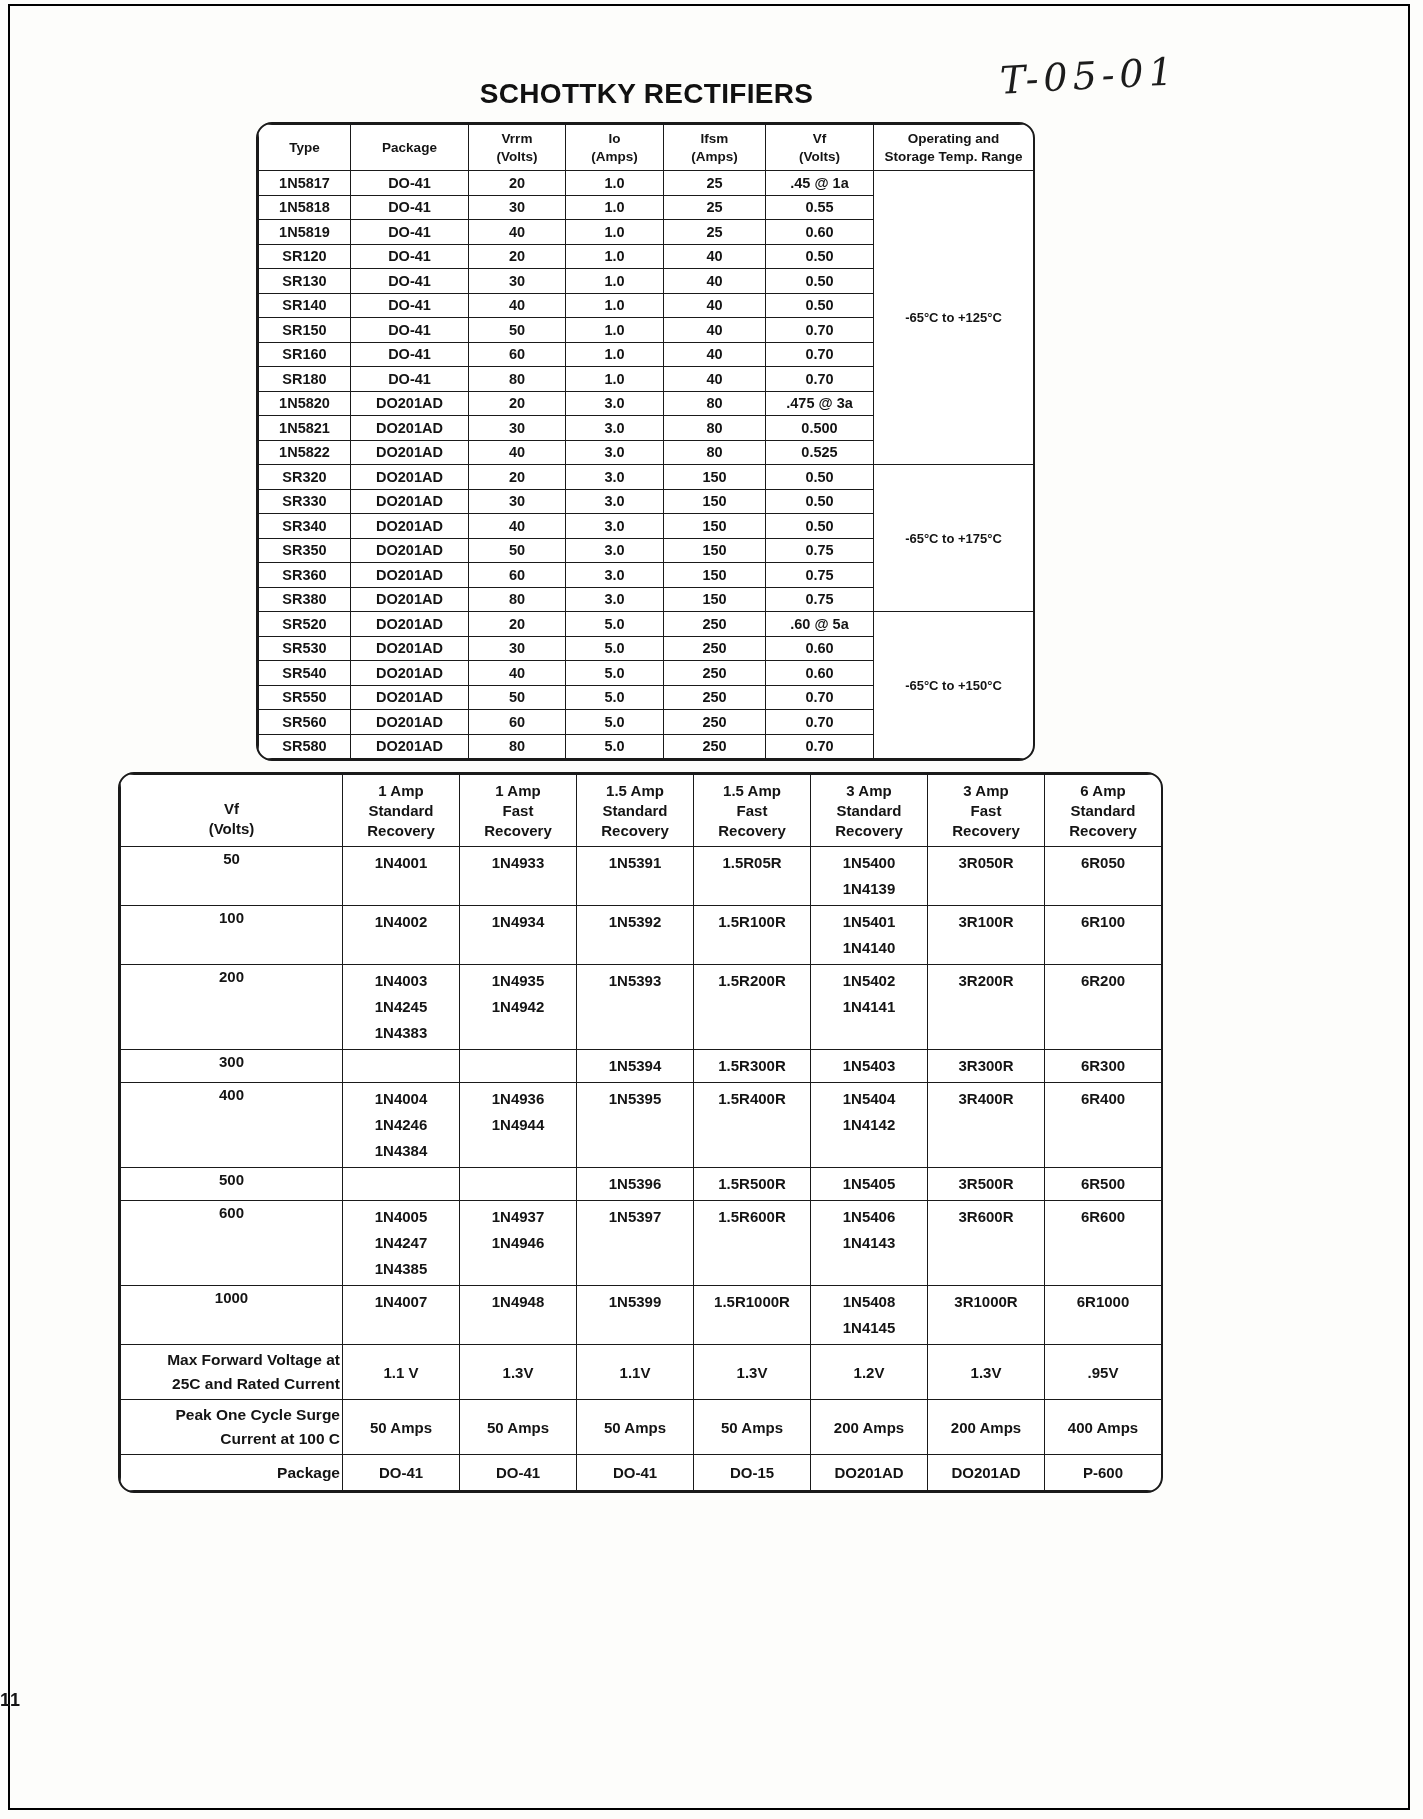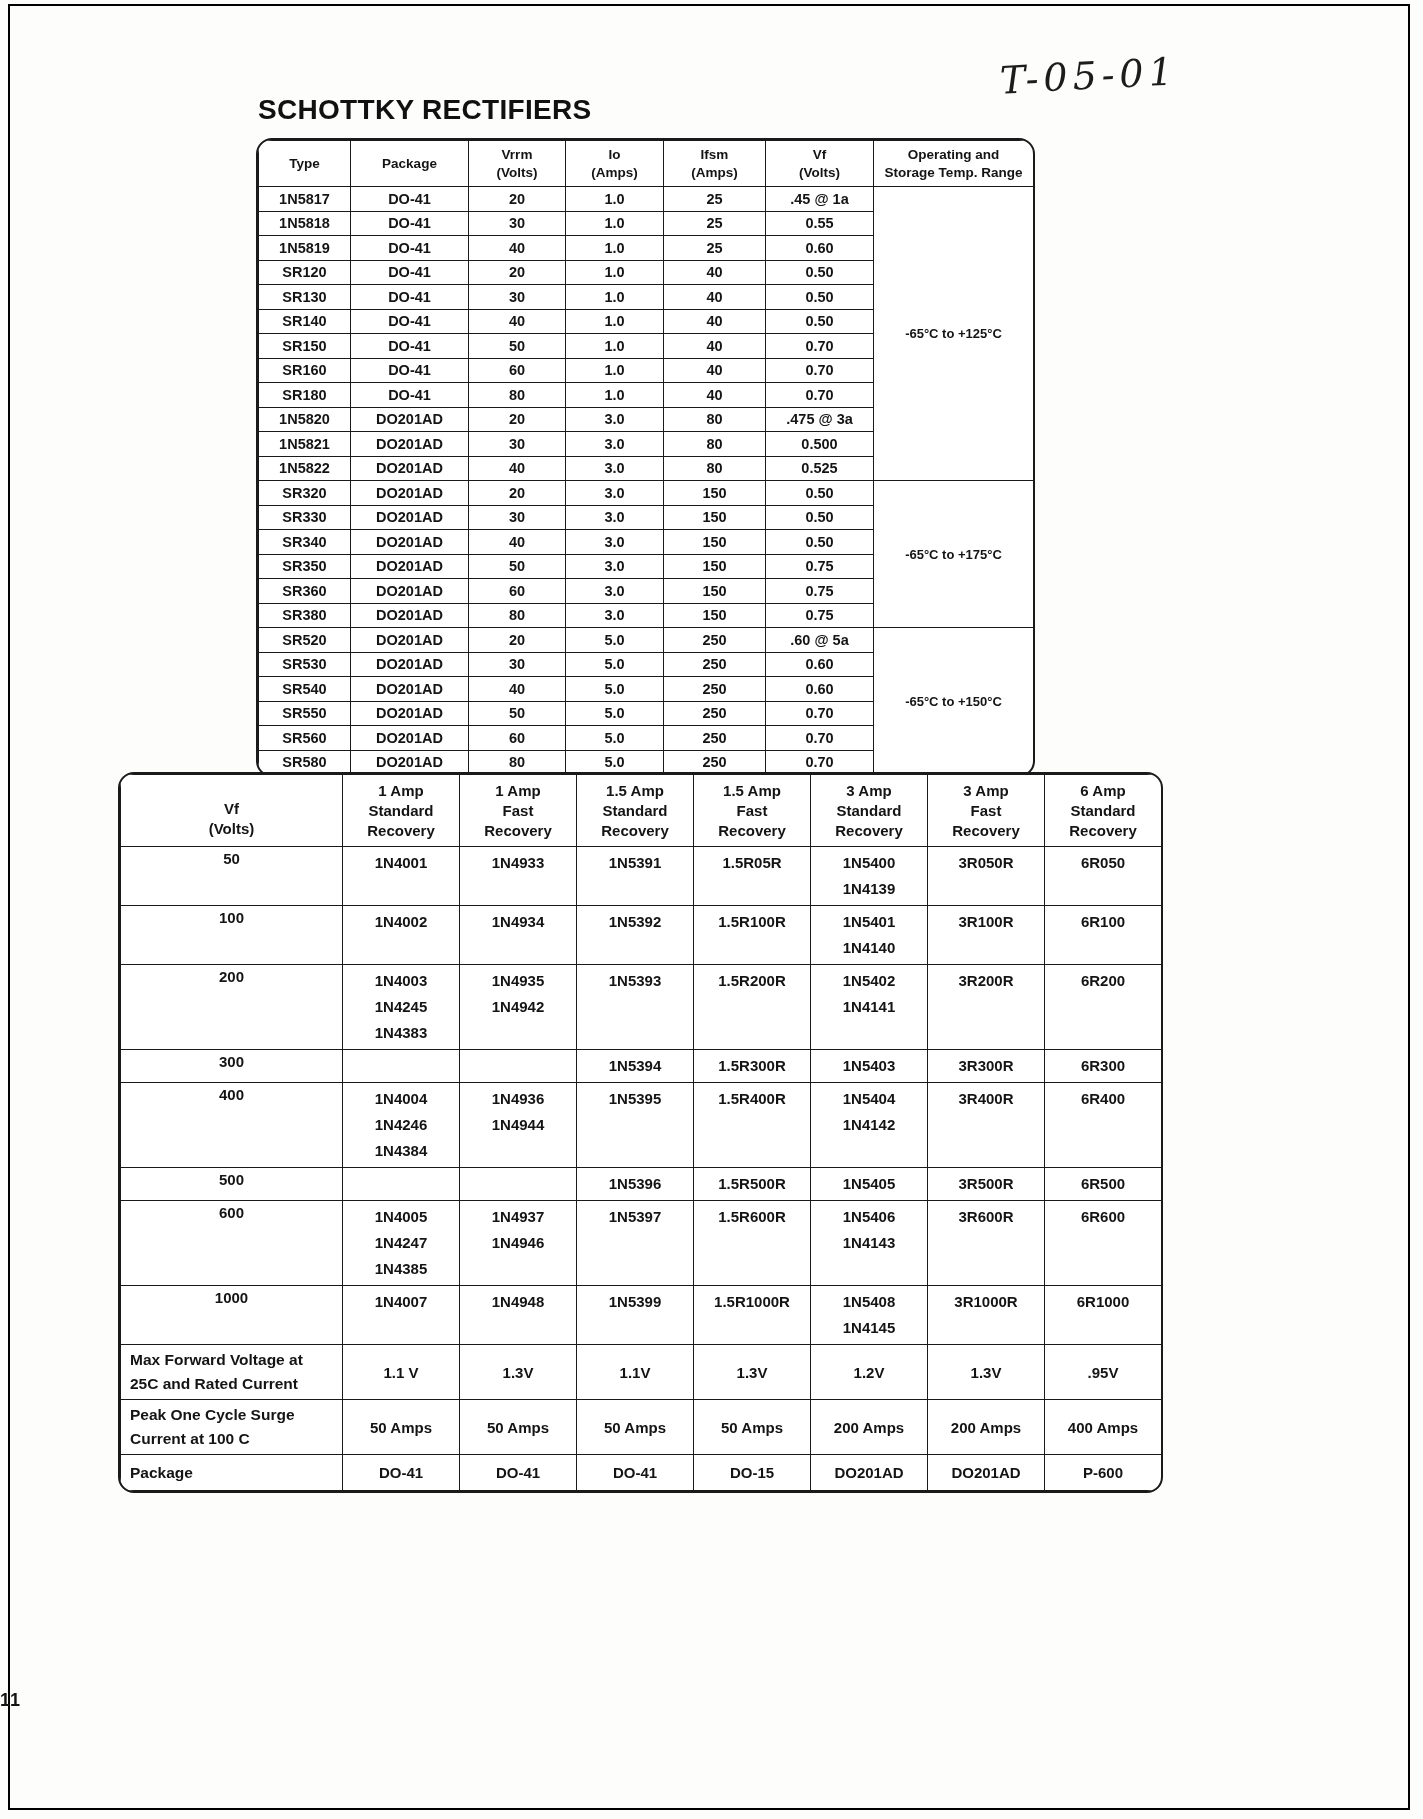--- a/index.html
+++ b/index.html
@@ -8,21 +8,21 @@
     background:#fdfdfb;color:#151515;
     font-family:"Liberation Sans",sans-serif;
   }
   .frame{position:absolute;left:8px;top:4px;width:1402px;height:1806px;border:2px solid #000;box-sizing:border-box;}
   .handwritten{
     position:absolute;left:1000px;top:54px;
     font-family:"DejaVu Serif",serif;font-style:italic;
     font-size:38px;letter-spacing:5px;transform:rotate(-3deg);color:#1c1c1c;
   }
   .section{position:absolute;}
-  .sec-title{margin:16px 0 12px 2px;font-size:28px;font-weight:bold;letter-spacing:0.3px;color:#111;}
+  .sec-title{margin:0 0 12px 2px;font-size:28px;font-weight:bold;letter-spacing:0.3px;color:#111;text-align:center;}
   .tbl-wrap{border:2.5px solid #1a1a1a;border-radius:16px;overflow:hidden;background:#fff;}
   table.tbl{border-collapse:collapse;table-layout:fixed;}
   .tbl th,.tbl td{border:1.5px solid #1a1a1a;font-weight:bold;color:#141414;}
   .line{white-space:nowrap;}
 
   
   #schottky{left:256px;top:78px;}
   #schottky .tbl-wrap{width:775px;}
   #schottky table{width:775px;}
   .schottky-tbl th{font-size:13.5px;text-align:center;vertical-align:middle;padding:5px 2px;line-height:1.3;}
@@ -30,21 +30,21 @@
   .schottky-tbl td.temp-cell{font-size:13px;}
 
   
   #silicon{left:118px;top:772px;}
   #silicon .tbl-wrap{width:1041px;}
   #silicon table{width:1041px;}
   .silicon-tbl th{font-size:15px;text-align:center;vertical-align:middle;padding:6px 18px;line-height:1.32;}
   .silicon-tbl th.vf-head{vertical-align:bottom;padding-bottom:8px;}
   .silicon-tbl td{font-size:15px;text-align:center;vertical-align:top;padding:3px 2px;}
   .silicon-tbl td .line{line-height:26px;}
-  .silicon-tbl td.label-cell{text-align:left;padding-left:9px;font-size:15.5px;vertical-align:middle;}
+  .silicon-tbl td.label-cell{text-align:right;padding-left:9px;font-size:15.5px;vertical-align:middle;}
   .silicon-tbl td.label-cell .line{line-height:24px;}
   .silicon-tbl td.val{vertical-align:middle;padding:9px 2px;line-height:normal;}
 
   .page-number{position:absolute;left:0;top:1690px;width:1245px;text-align:left;font-size:18px;font-weight:bold;letter-spacing:1px;}
 </style>
 </head>
 <body>
 
 <div class="frame"></div>
 

